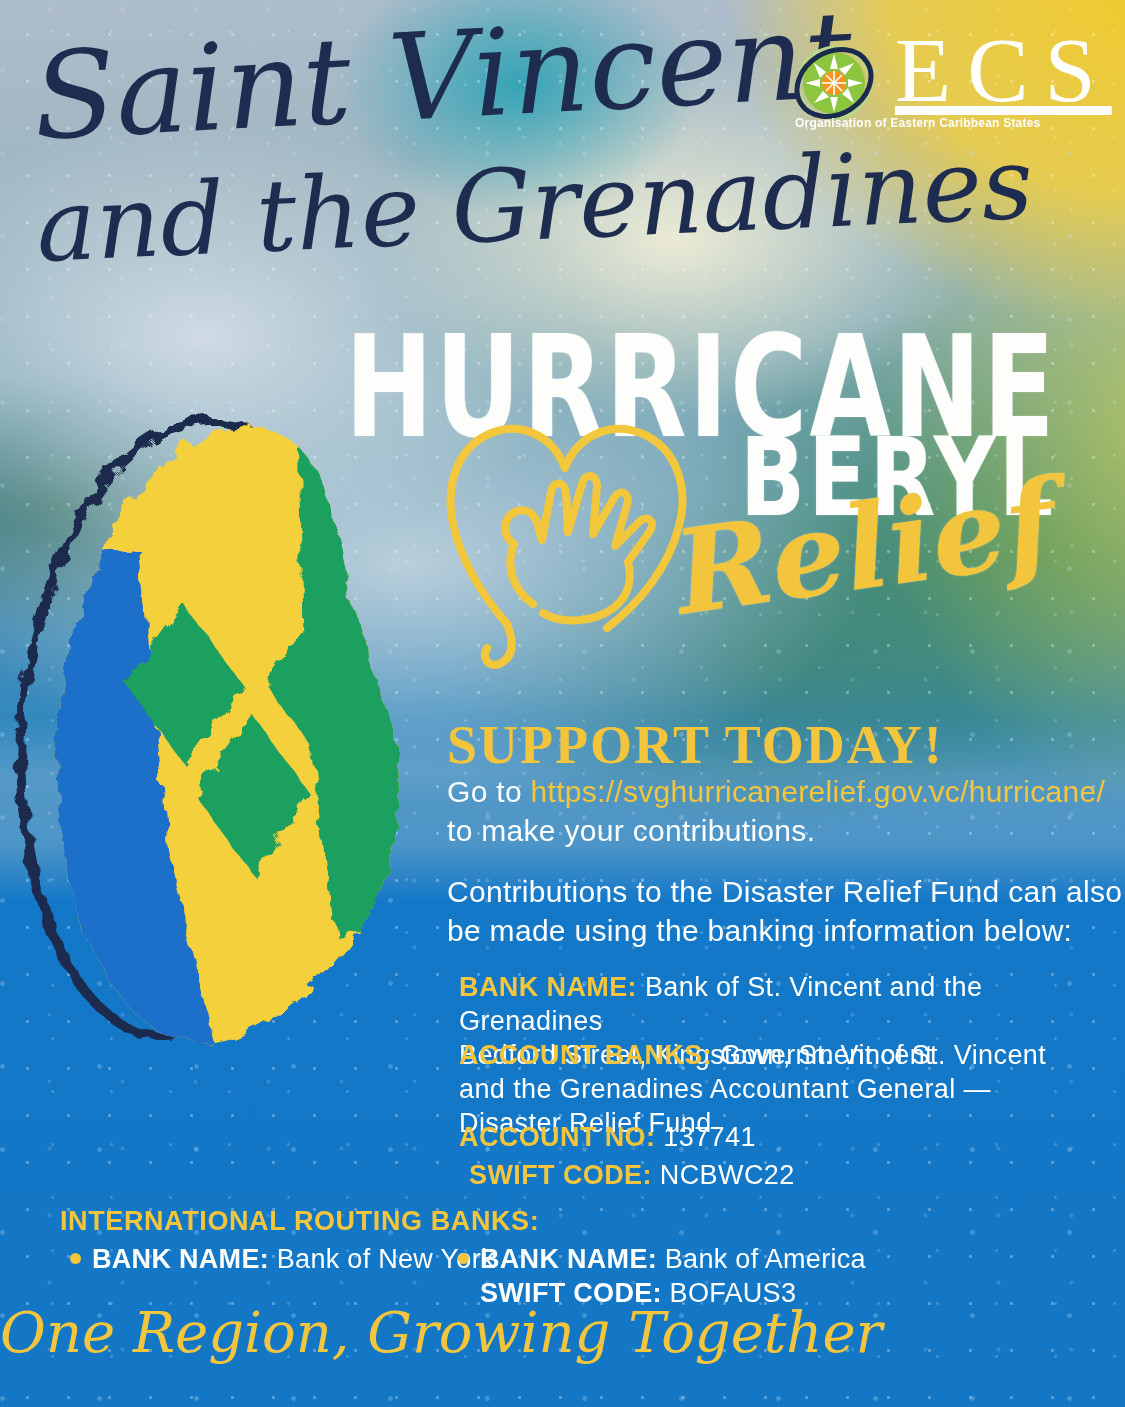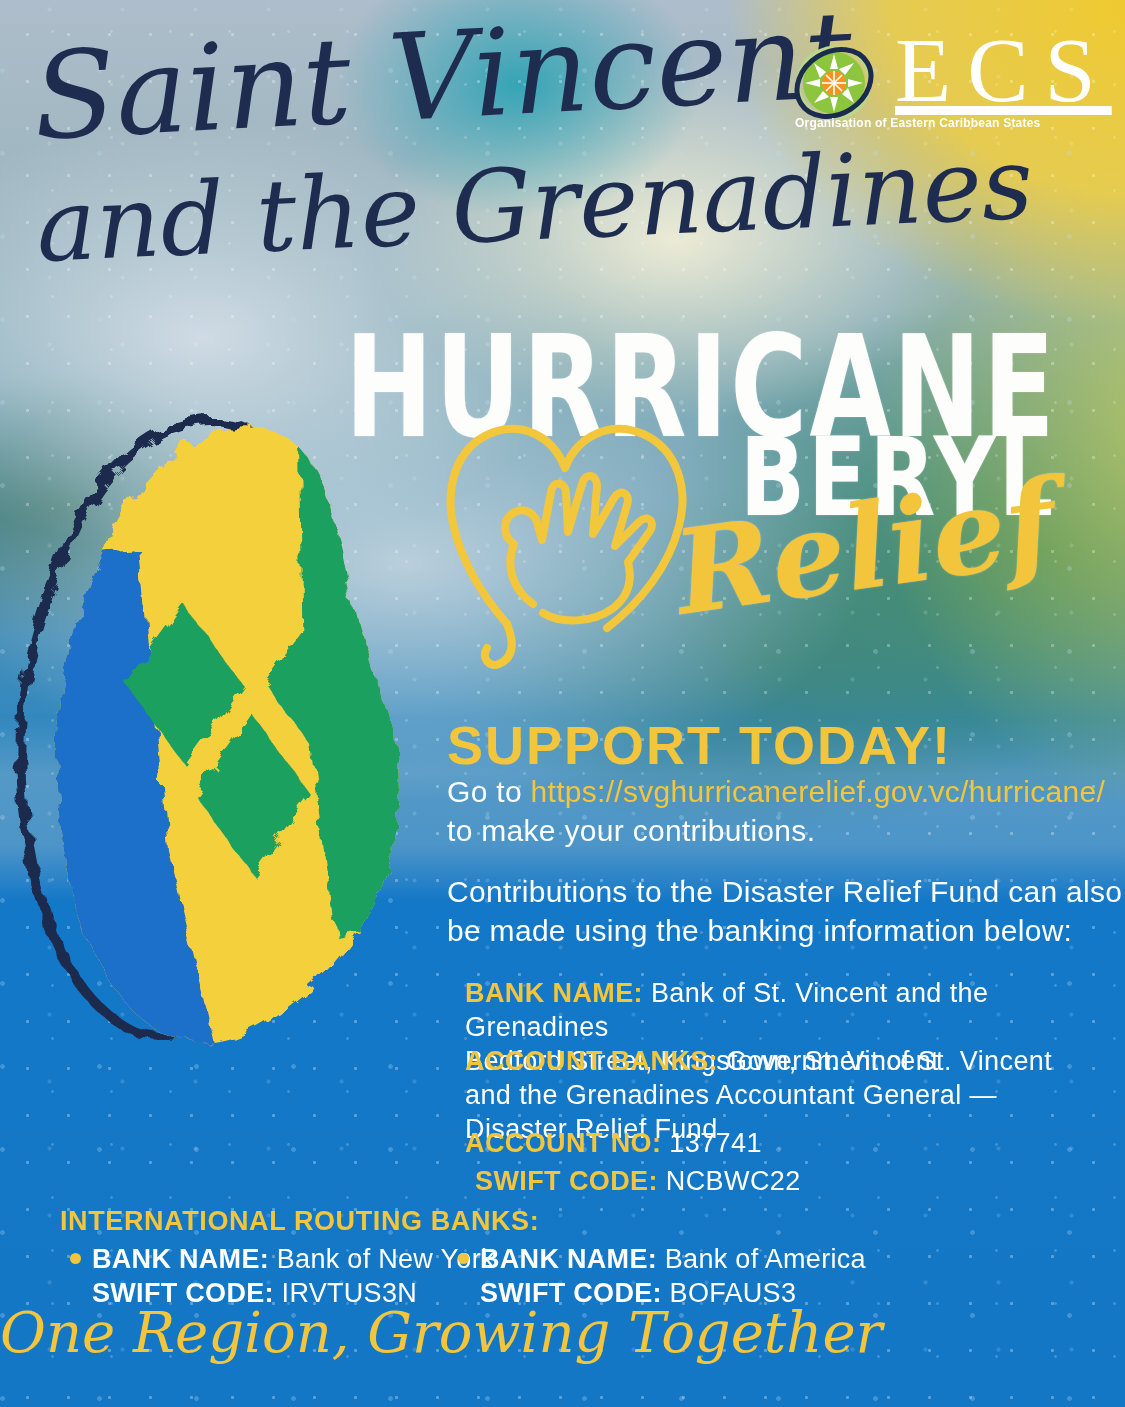--- a/index.html
+++ b/index.html
@@ -55,27 +55,27 @@
   .hl.relief {
     position:absolute; left:668px; top:516px; color:#f2c53d;
     font-family:"DejaVu Serif", serif; font-style:italic; font-size:116px; line-height:1;
     transform:rotate(-8deg); transform-origin:left top; white-space:nowrap;
   }
   .hearthand { position:absolute; left:415px; top:390px; }
   .island { position:absolute; left:0; top:410px; }
   
   .support-heading {
     position:absolute; left:447px; top:714px; color:#f2c53d;
-    font-family:Liberation Sans, sans-serif; font-weight:bold; font-size:54px; letter-spacing:2px; white-space:nowrap;
+    font-family:Liberation Serif, serif; font-weight:bold; font-size:54px; letter-spacing:2px; white-space:nowrap;
   }
   .body { position:absolute; color:#fbfdff; font-size:30px; line-height:39px; letter-spacing:.3px; margin:0; }
   .goto    { left:447px; top:772px; width:680px; }
   .contrib { left:447px; top:872px; width:690px; }
   .url { color:#f2c53d; text-decoration:none; }
-  .bank-p { position:absolute; color:#fff; font-size:27px; line-height:34px; letter-spacing:.4px; margin:18px; }
+  .bank-p { position:absolute; color:#fff; font-size:27px; line-height:34px; letter-spacing:.4px; margin:12px; }
   .bank-block { left:447px; top:958px;  width:640px; }
   .acct-name  { left:447px; top:1026px; width:590px; }
   .acct-no    { left:447px; top:1108px; width:640px; }
   .swift      { left:457px; top:1146px; width:640px; }
   .yl { color:#f2c53d; font-weight:bold; }
   
   .routing-heading {
     position:absolute; left:60px; top:1206px; color:#f2c53d;
     font-weight:bold; font-size:27px; letter-spacing:.6px; white-space:nowrap;
   }
@@ -193,24 +193,20 @@
   </p>
 
   <div class="routing-heading">INTERNATIONAL ROUTING BANKS:</div>
 
   <div class="rb col1">
     <span class="dot"></span>
     <div>
       <b>BANK NAME:</b>
       <span>Bank of New York</span>
     </div>
-    <div>
-      <b>SWIFT CODE:</b>
-      <span>IRVTUS3N</span>
-    </div>
   </div>
 
   <div class="rb col2">
     <span class="dot"></span>
     <div>
       <b>BANK NAME:</b>
       <span>Bank of America</span>
     </div>
     <div>
       <b>SWIFT CODE:</b>

